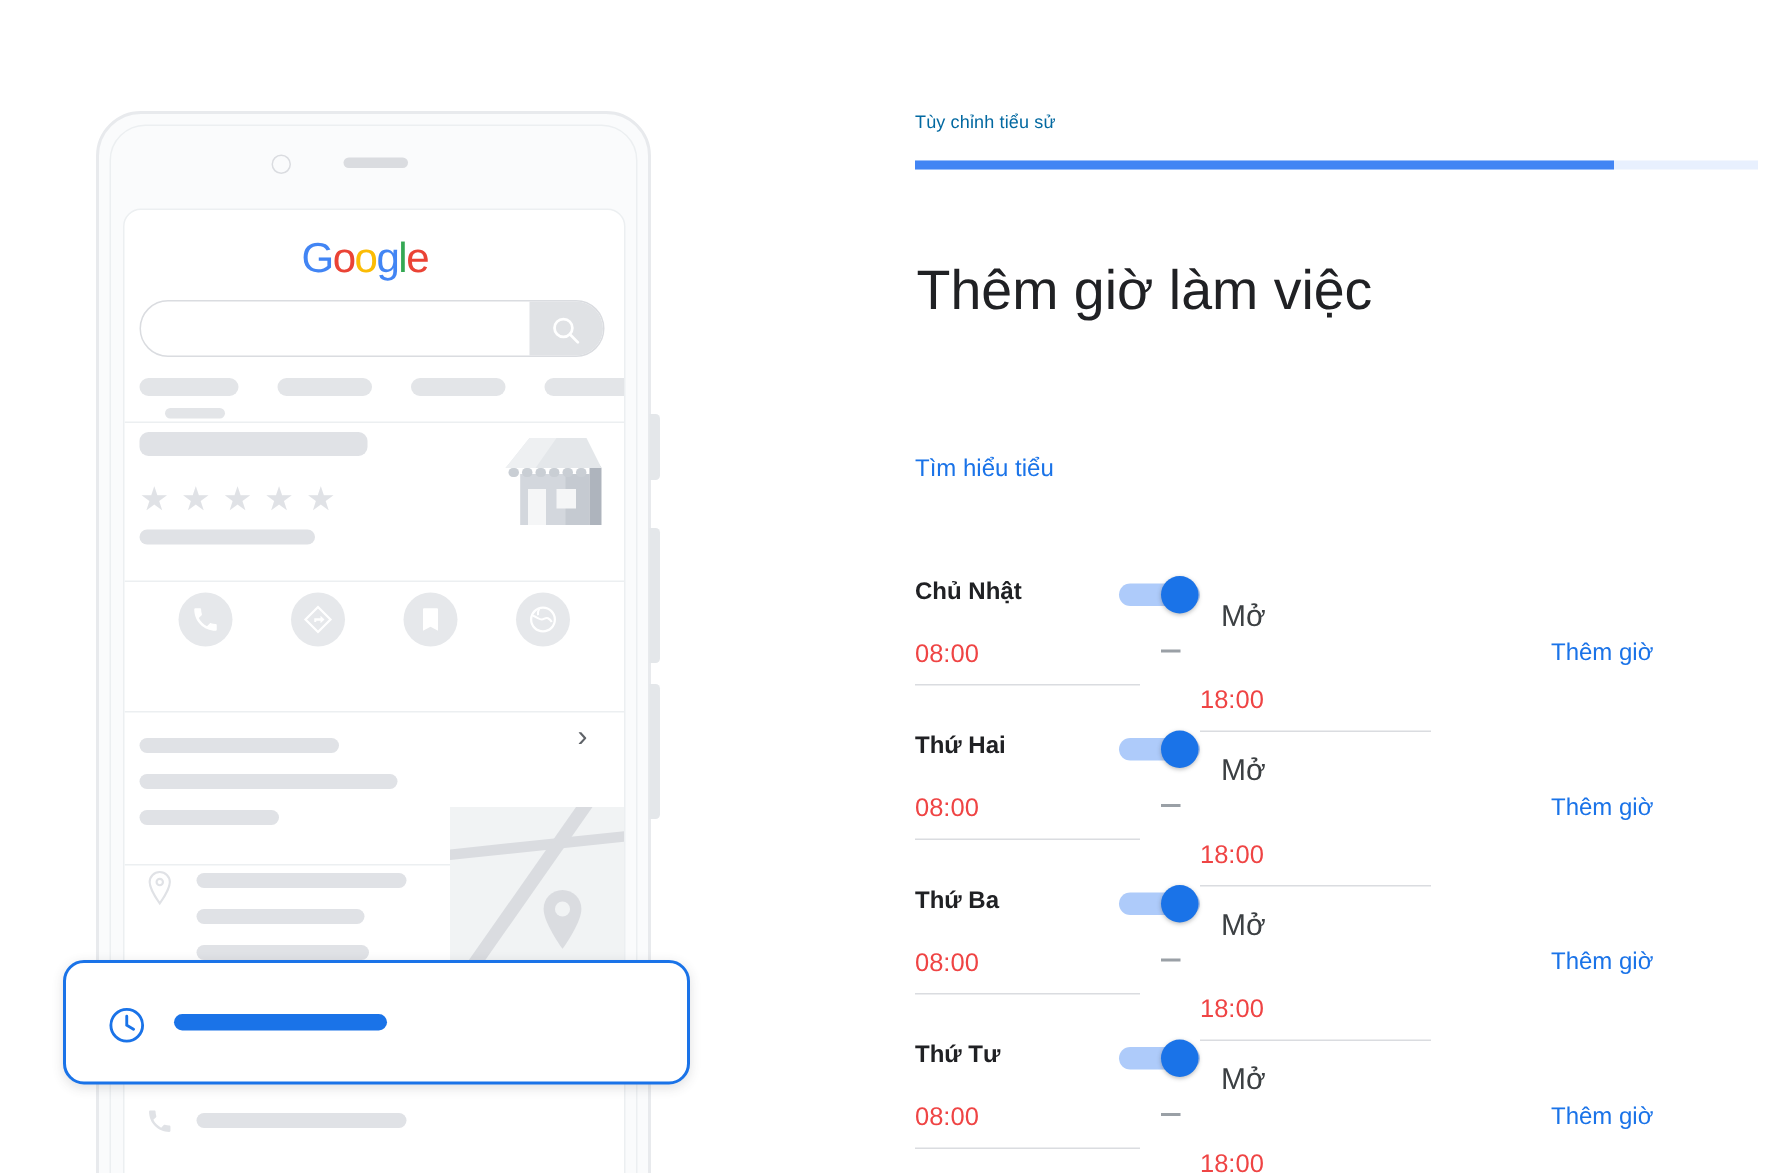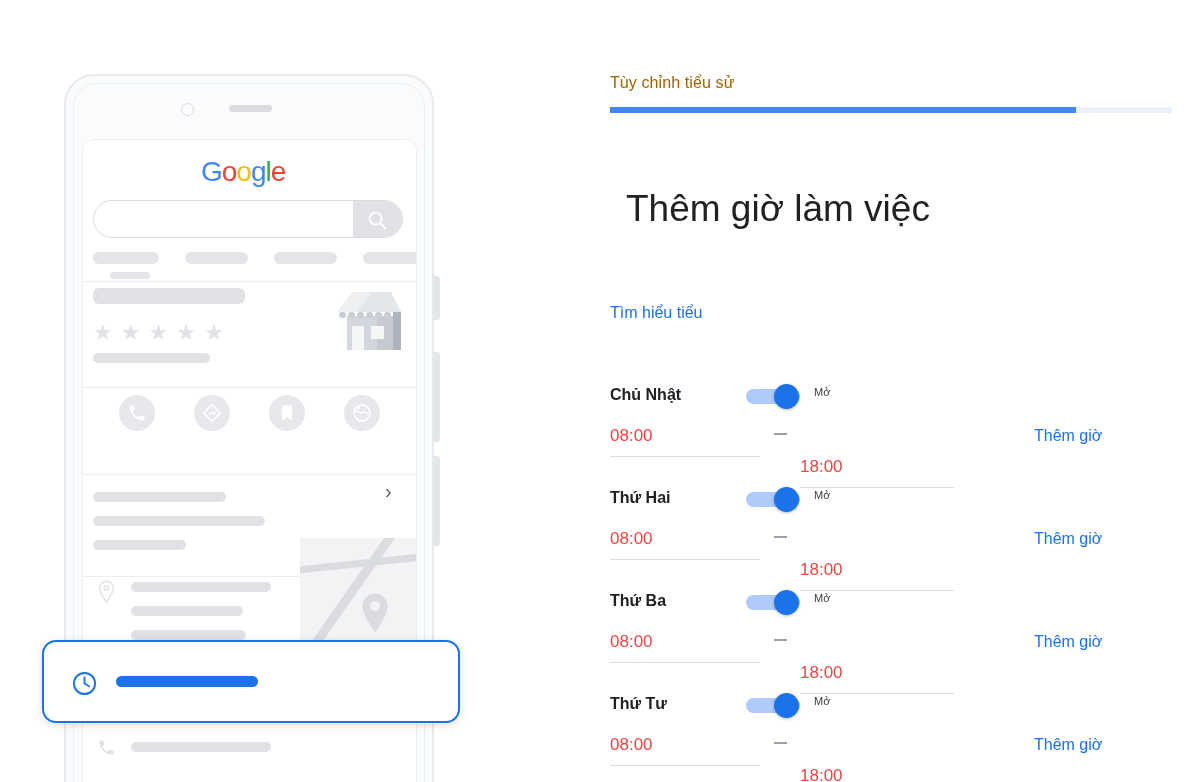--- a/index.html
+++ b/index.html
@@ -187,32 +187,32 @@
   
   #panel {
     position: absolute;
     left: 610px;
     top: 0;
     width: 578px;
     height: 782px;
   }
   .step-label {
     position:absolute; left:0; top:74px;
-    font-size:16px; color:#a16207; letter-spacing:0.1px;
+    font-size:12px; color:#0369a1; letter-spacing:0.1px;
   }
   .progress-track {
     position:absolute; left:0; top:107px; width:562px; height:6px;
     background:#e8f0fe; border-radius:0;
   }
   .progress-fill {
     position:absolute; left:0; top:0; height:6px;
     background:#4285f4; width:83%;
   }
   h1.title {
-    position:absolute; left:0; top:172px; margin:16px;
+    position:absolute; left:0; top:172px; margin:1px;
     font-size:37px; font-weight:400; color:#202124; letter-spacing:0px;
   }
   .subtitle {
     position:absolute; left:0; top:260px;
     font-size:16px; color:#3c4043;
   }
   .learn-more {
     position:absolute; left:0; top:304px;
     font-size:16px; color:#1a73e8; cursor:pointer;
   }
@@ -230,22 +230,22 @@
   .toggle-track {
     position:absolute; left:0; top:3px; width:54px; height:15px;
     background:#aecbfa; border-radius:8px;
   }
   .toggle-knob {
     position:absolute; left:28px; top:-2px; width:25px; height:25px;
     border-radius:50%; background:#1a73e8;
     box-shadow:0 1px 3px rgba(60,64,67,0.35);
   }
   .toggle-state {
-    position:absolute; left:204px; top:3px;
-    font-size:11px; color:#3c4043;
+    position:absolute; left:204px; top:17px;
+    font-size:20px; color:#3c4043;
   }
   .time-field {
     position:absolute; top:40px; height:33px;
     border-bottom:1px solid #dadce0;
   }
   .time-field.start { left:0; width:150px; }
   .time-field.end { left:190px; width:154px;margin-top:31px; }
   .time-field .val {
     position:absolute; left:0; top:3px;
     font-size:17px; color:#ef4444;

